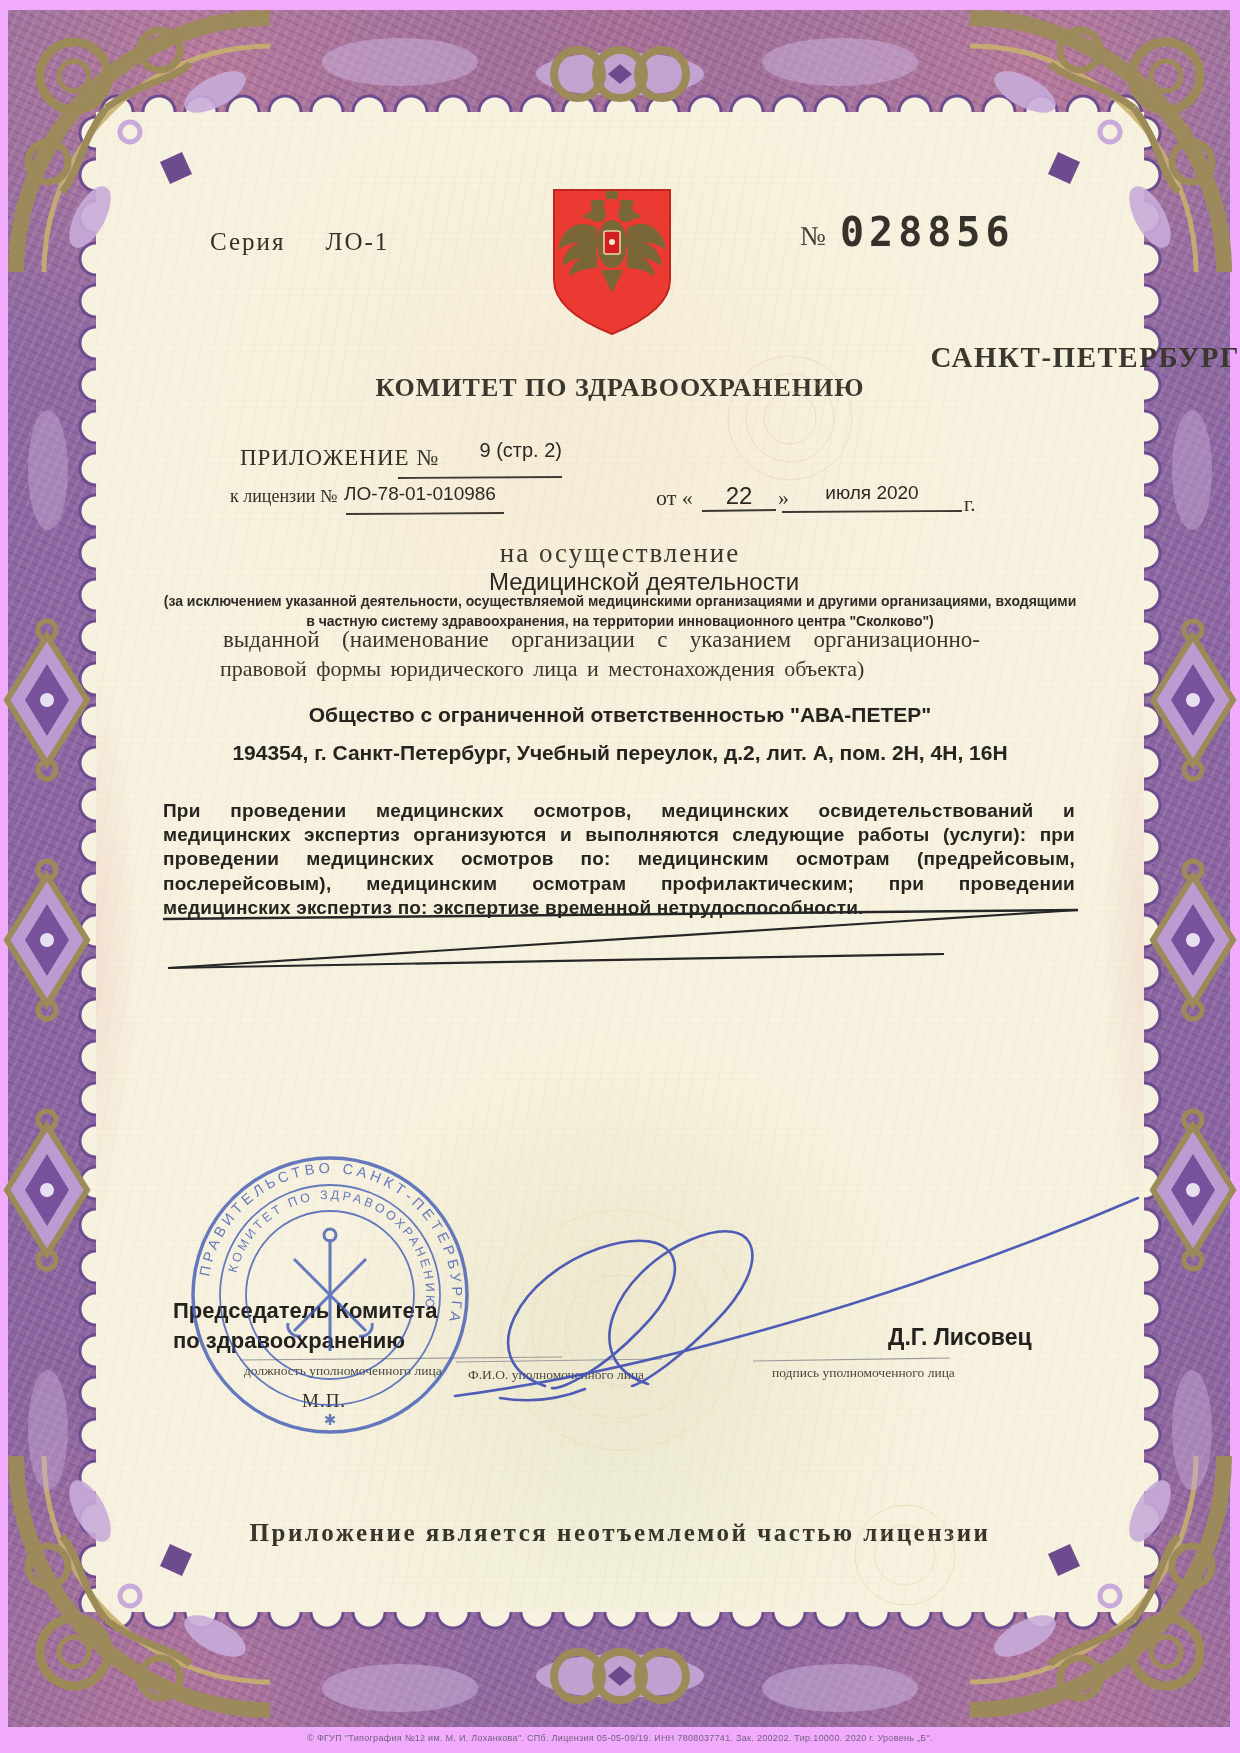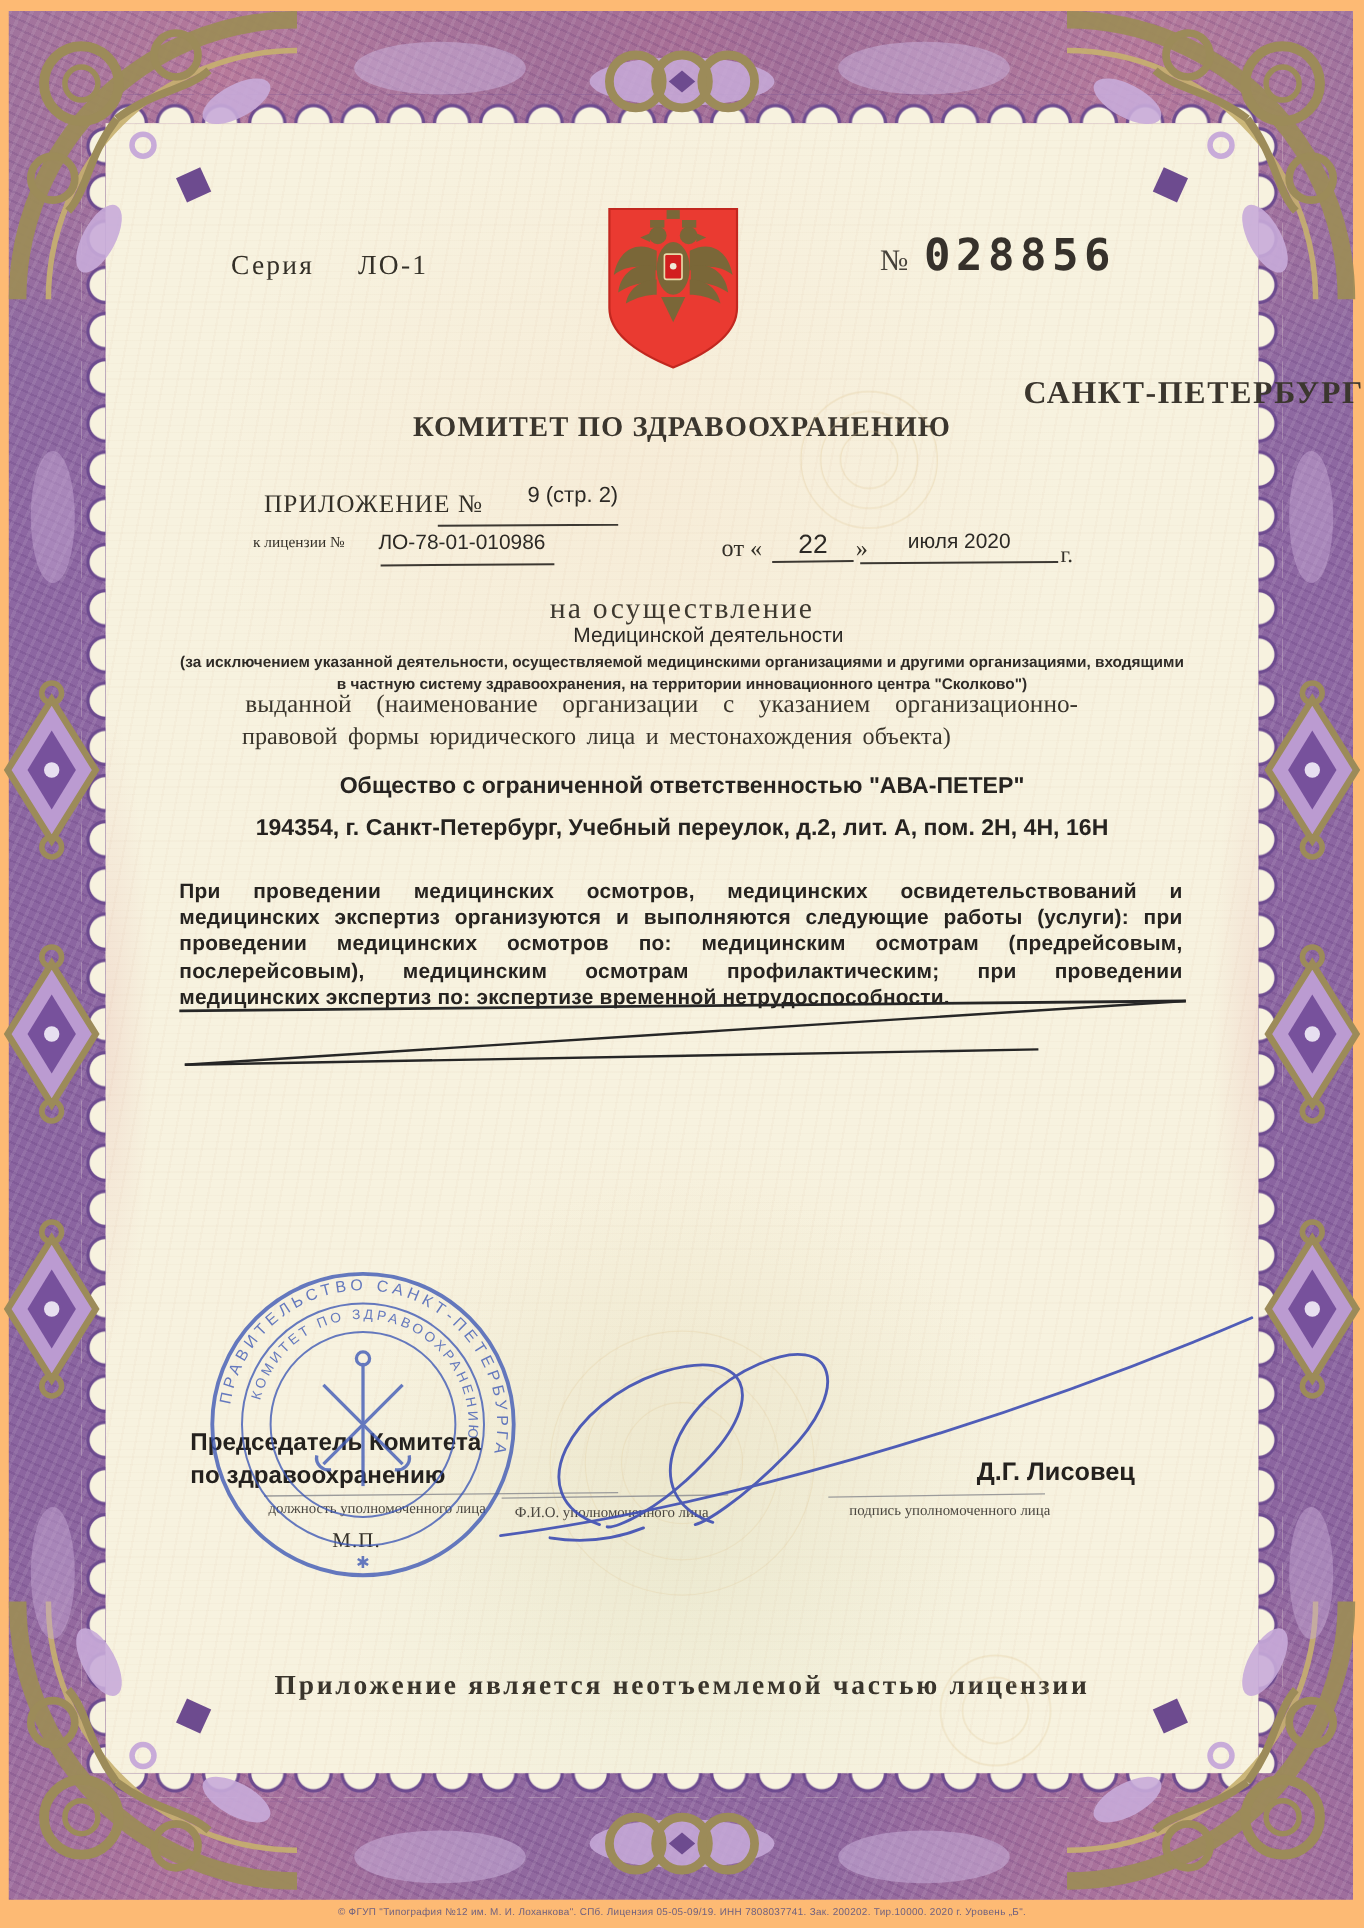--- a/index.html
+++ b/index.html
@@ -1,16 +1,16 @@
 <!DOCTYPE html>
 <html><head>
 <meta charset="utf-8">
 <style>
   html,body{margin:0;padding:0;background:#e8e6e1;}
-  .page{position:relative;width:1240px;height:1753px;background:#fdba74;overflow:hidden;
+  .page{position:relative;width:1240px;height:1753px;background:#f0abfc;overflow:hidden;
         font-family:"Liberation Serif",serif;}
   
   .frame{position:absolute;left:8px;top:10px;right:10px;bottom:26px;
     background:
       repeating-linear-gradient(115deg, rgba(255,255,255,.08) 0 3px, rgba(255,255,255,0) 3px 9px),
       repeating-linear-gradient(25deg, rgba(60,20,90,.12) 0 2px, rgba(60,20,90,0) 2px 8px),
       radial-gradient(circle at 16% 3%, rgba(214,130,150,.55) 0%, rgba(214,130,150,0) 16%),
       radial-gradient(circle at 84% 3%, rgba(214,130,150,.55) 0%, rgba(214,130,150,0) 16%),
       radial-gradient(circle at 50% 1%, rgba(190,110,140,.5) 0%, rgba(190,110,140,0) 20%),
       radial-gradient(circle at 14% 98%, rgba(214,130,150,.45) 0%, rgba(214,130,150,0) 15%),
@@ -68,30 +68,30 @@
   </div>
   <div class="t" style="left:800px;top:221px;font-size:27px;color:#46413a;">№</div>
   <div class="t mono" style="left:840px;top:209px;font-size:40px;font-weight:bold;letter-spacing:5px;color:#36312b;">028856</div>
 
   <div class="t ctr" style="top:341px;font-size:29px;font-weight:bold;letter-spacing:1.5px;color:#3b362e;text-align:right;">САНКТ-ПЕТЕРБУРГ</div>
   <div class="t ctr" style="top:373px;font-size:26px;font-weight:bold;letter-spacing:1px;color:#3b362e;">КОМИТЕТ ПО ЗДРАВООХРАНЕНИЮ</div>
 
   <div class="t" style="left:240px;top:445px;font-size:23px;letter-spacing:1px;">ПРИЛОЖЕНИЕ №</div>
   <div class="t sans" style="left:398px;top:439px;width:164px;text-align:right;font-size:20px;color:#2c2925;">9 (стр. 2)</div>
 
-  <div class="t" style="left:230px;top:486px;font-size:14px;">к лицензии №</div>
+  <div class="t" style="left:230px;top:486px;font-size:18px;">к лицензии №</div>
   <div class="t sans" style="left:344px;top:483px;width:160px;text-align:left;font-size:19px;color:#2c2925;">ЛО-78-01-010986</div>
   <div class="t" style="left:656px;top:485px;font-size:22px;">от «</div>
   <div class="t sans" style="left:702px;top:482px;width:74px;text-align:center;font-size:24px;color:#2c2925;">22</div>
   <div class="t" style="left:778px;top:485px;font-size:22px;">»</div>
   <div class="t sans" style="left:782px;top:482px;width:180px;text-align:center;font-size:19px;color:#2c2925;">июля 2020</div>
   <div class="t" style="left:964px;top:492px;font-size:21px;">г.</div>
 
   <div class="t ctr" style="top:538px;font-size:27px;letter-spacing:2px;color:#3d382f;">на осуществление</div>
-  <div class="t ctr sans" style="top:568px;font-size:19px;color:#2c2925;margin-left:48px;">Медицинской деятельности</div>
+  <div class="t ctr sans" style="top:568px;font-size:24px;color:#2c2925;margin-left:48px;">Медицинской деятельности</div>
   <div class="t ctr sans" style="top:593px;font-size:14px;font-weight:700;color:#2f2b27;">(за исключением указанной деятельности, осуществляемой медицинскими организациями и другими организациями, входящими</div>
   <div class="t ctr sans" style="top:613px;font-size:14px;font-weight:700;color:#2f2b27;">в частную систему здравоохранения, на территории инновационного центра "Сколково")</div>
 
   <div class="t just" style="left:223px;top:627px;width:757px;font-size:23px;color:#3a352c;">выданной (наименование организации с указанием организационно-</div>
   <div class="t" style="left:220px;top:656px;font-size:22px;word-spacing:4px;color:#3a352c;">правовой формы юридического лица и местонахождения объекта)</div>
 
   <div class="t ctr sans" style="top:703px;font-size:21px;font-weight:600;color:#262320;">Общество с ограниченной ответственностью "АВА-ПЕТЕР"</div>
   <div class="t ctr sans" style="top:741px;font-size:21px;font-weight:600;color:#262320;">194354, г. Санкт-Петербург, Учебный переулок, д.2, лит. А, пом. 2Н, 4Н, 16Н</div>
 
   <div class="t sans" style="left:163px;top:799px;width:912px;font-size:19px;font-weight:700;letter-spacing:.2px;line-height:24.2px;color:#262320;white-space:normal;">

